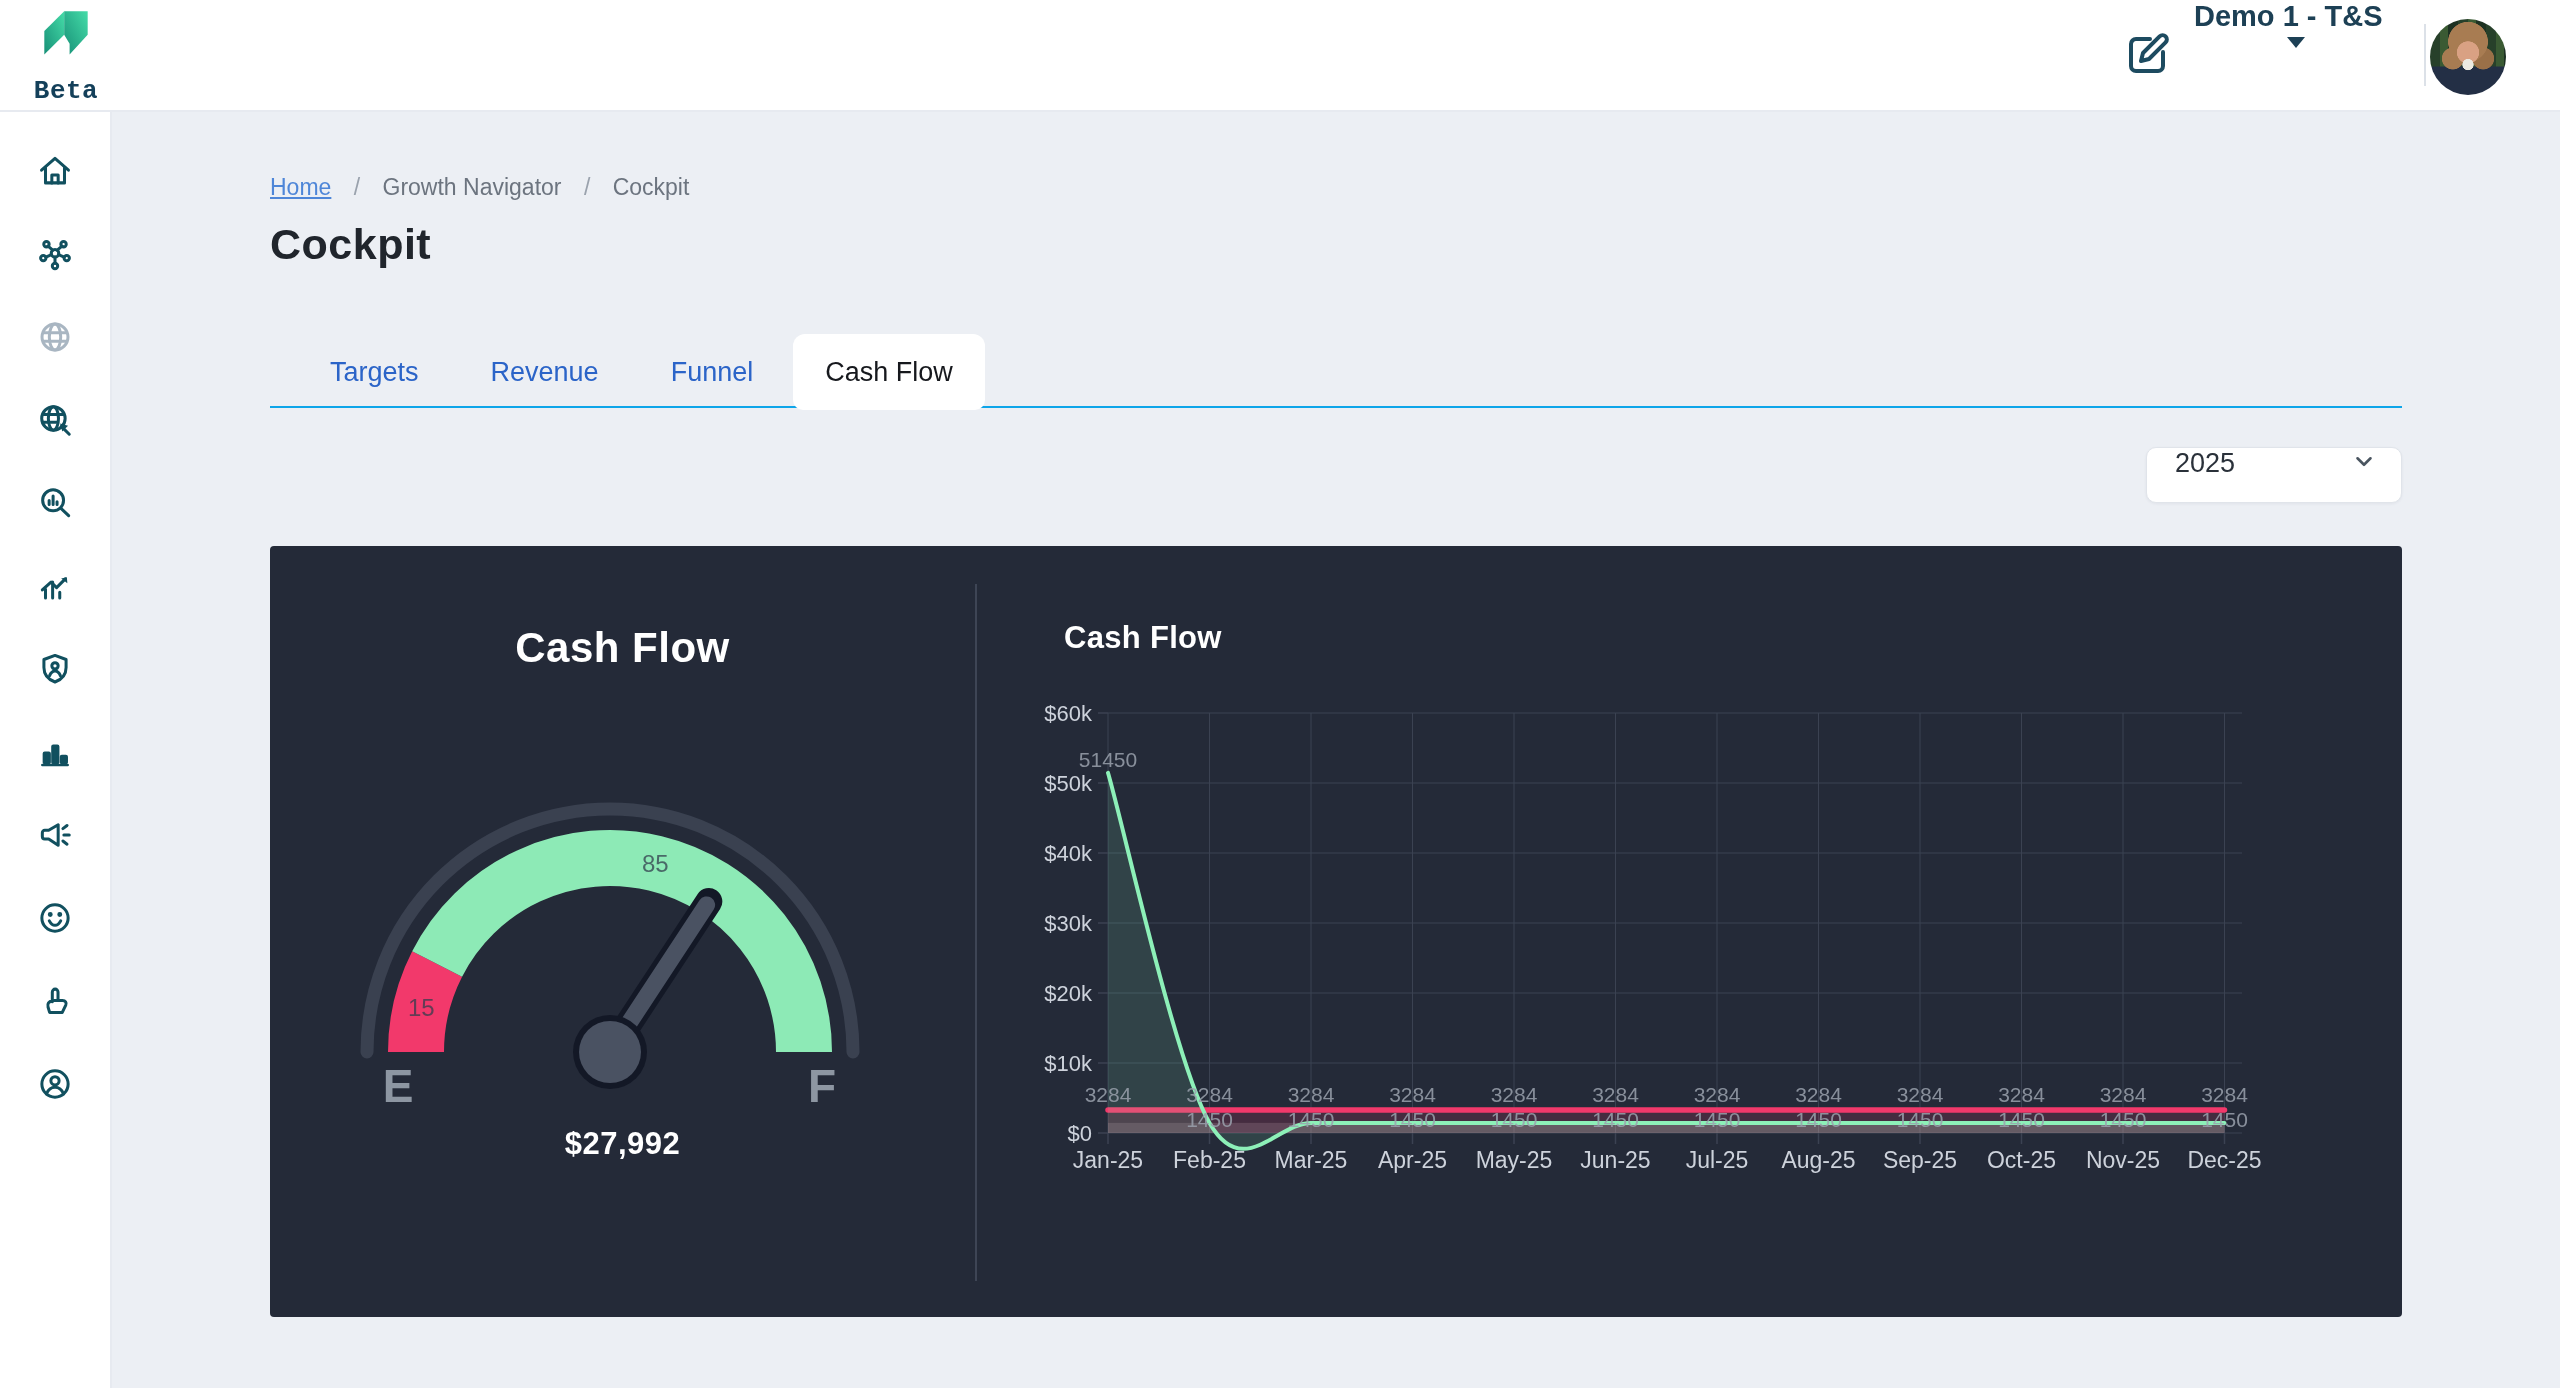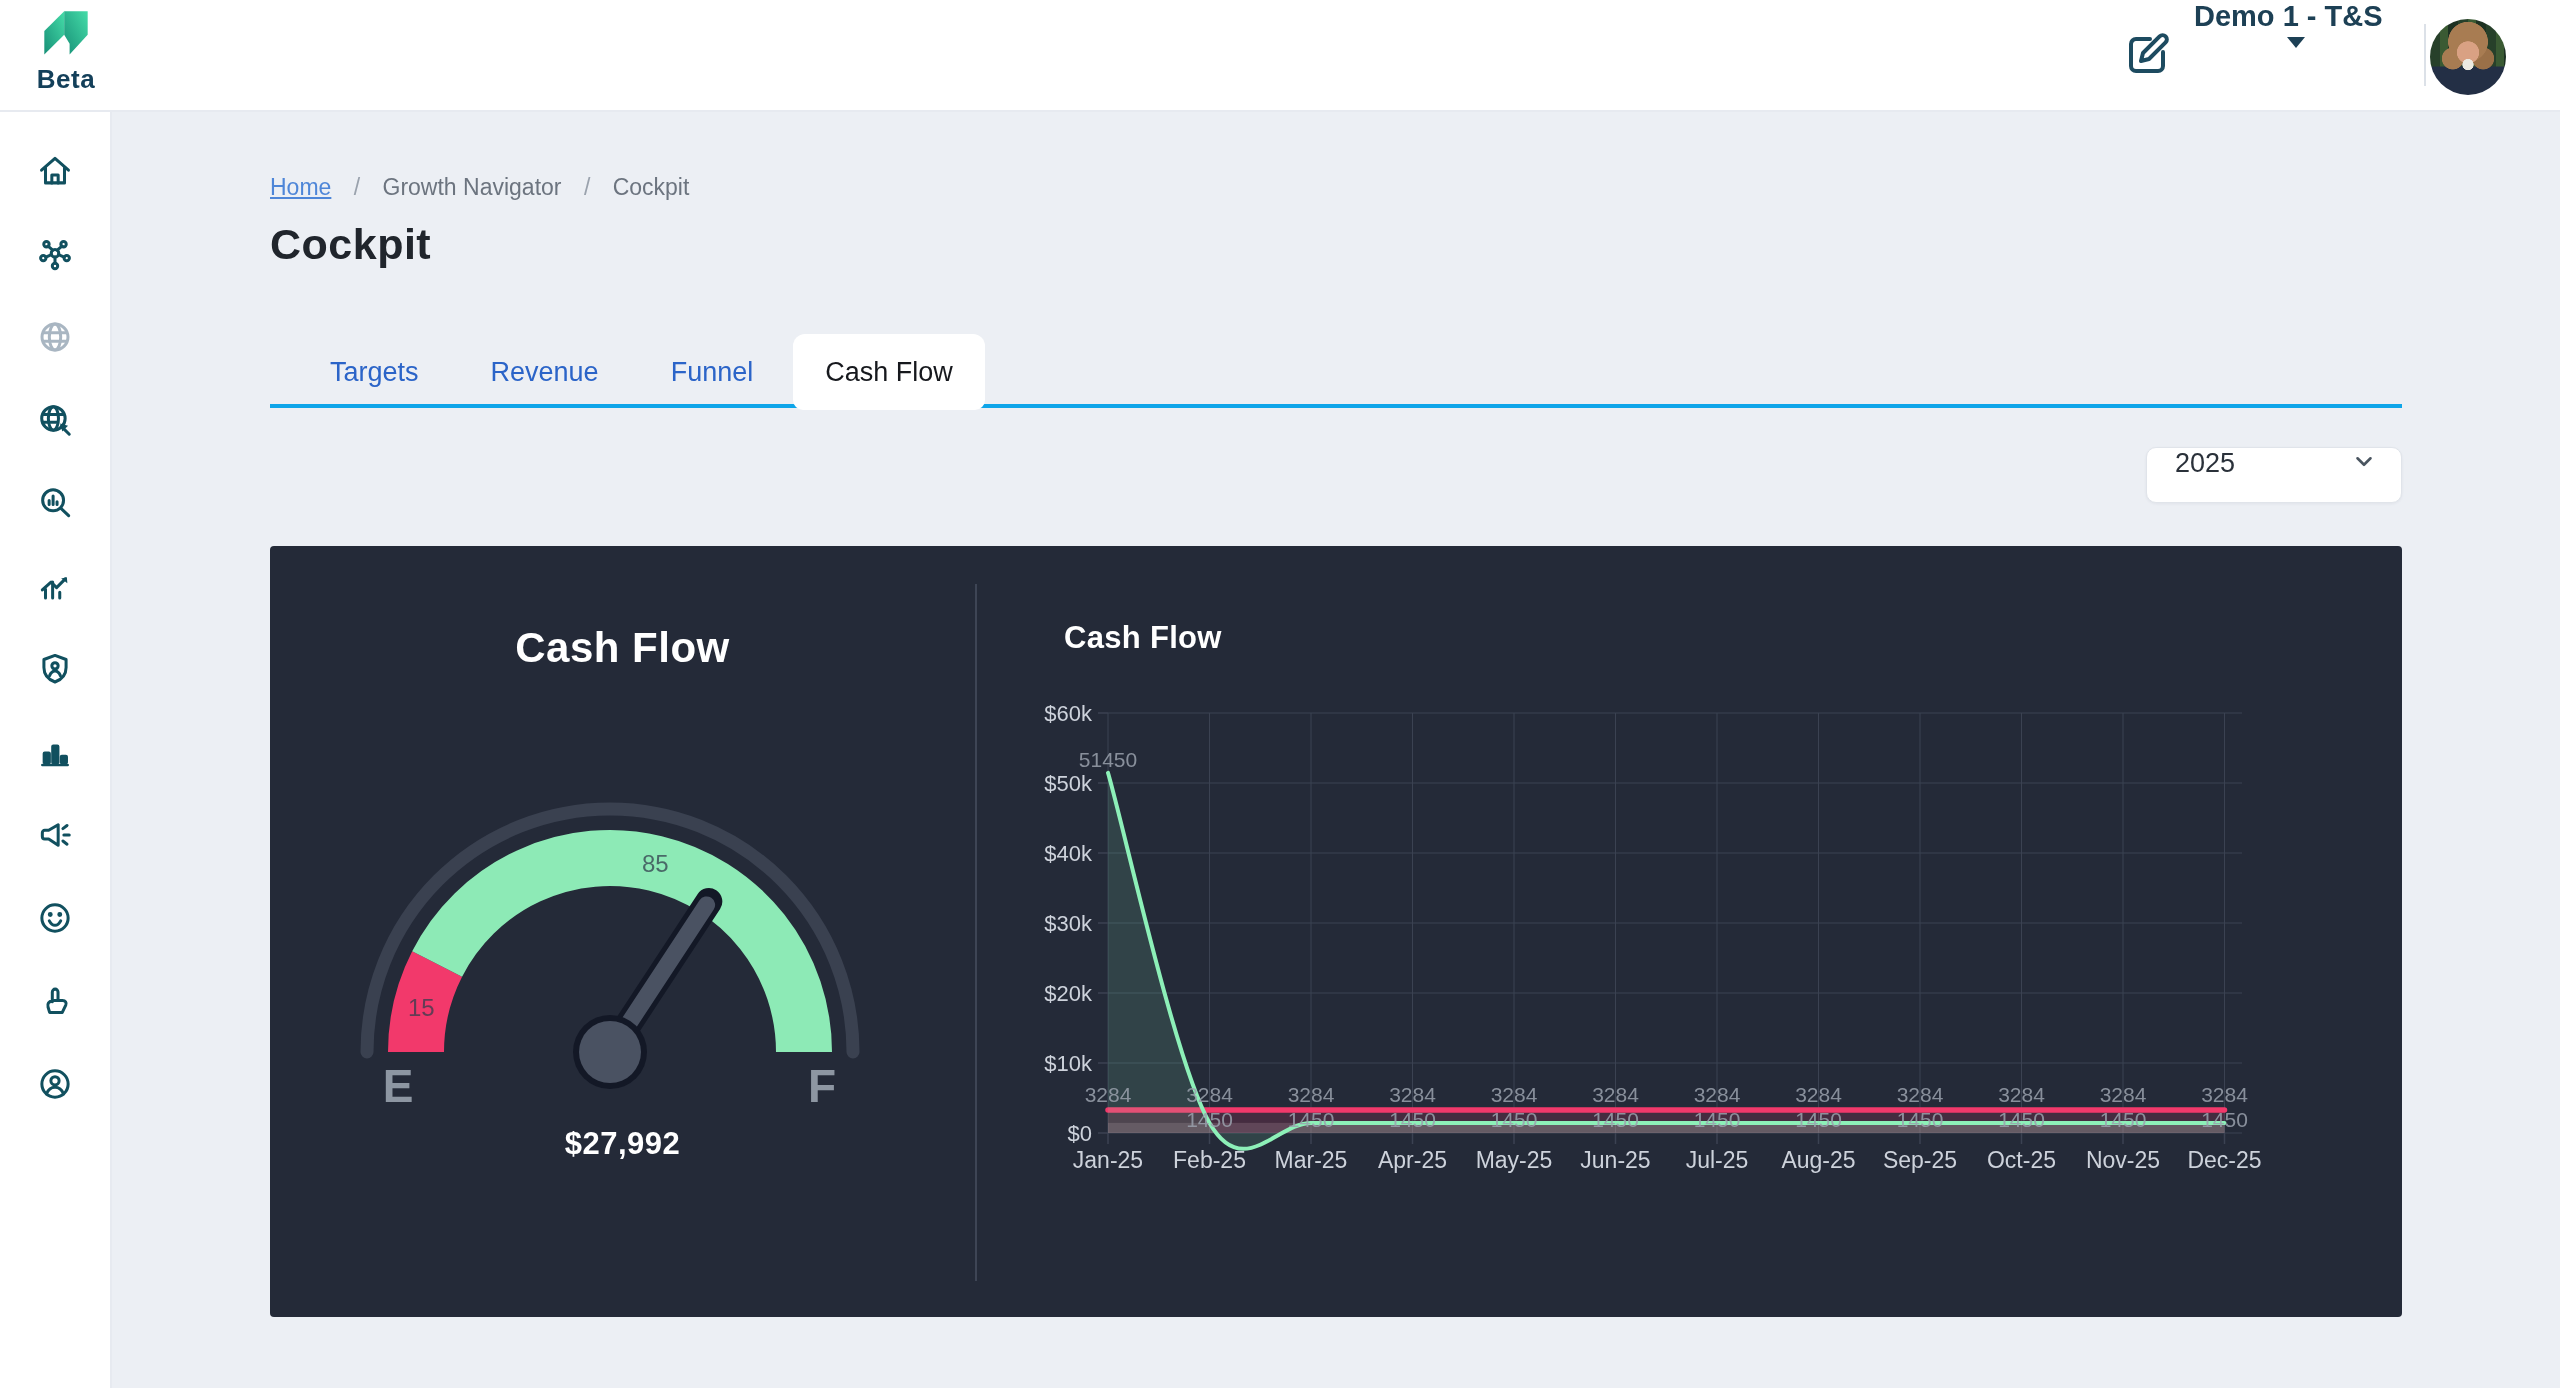--- a/index.html
+++ b/index.html
@@ -5,21 +5,21 @@
   html,body{margin:0;padding:0;}
   body{
     width:2560px;height:1388px;position:relative;overflow:hidden;
     background:#eceff4;
     font-family:"Liberation Sans", sans-serif;
     -webkit-font-smoothing:antialiased;
   }
   
   .topbar{position:absolute;left:0;top:0;width:2560px;height:110px;background:#ffffff;border-bottom:2px solid #e7eaf0;z-index:20;}
   .logo{position:absolute;left:26px;top:4px;width:80px;text-align:center;}
-  .logo-text{font-size:26px;font-weight:bold;color:#14405a;letter-spacing:.5px;margin-top:0px;}
+  .logo-text{font-size:26px;font-weight:bold;color:#14405a;letter-spacing:.5px;margin-top:12px;font-family:Liberation Mono, monospace;}
   .edit-btn{position:absolute;left:2124px;top:30px;width:48px;height:48px;cursor:pointer;}
   .workspace{position:absolute;left:2194px;top:0;height:110px;display:flex;align-items:center;font-size:29px;font-weight:600;color:#1d4055;cursor:pointer;flex-direction:column;}
   .caret-down{display:inline-block;width:0;height:0;border-left:9px solid transparent;border-right:9px solid transparent;border-top:11px solid #1d4055;margin-left:16px;margin-top:4px;}
   .top-divider{position:absolute;left:2424px;top:24px;width:2px;height:62px;background:#dce1e8;}
   .avatar{position:absolute;left:2430px;top:19px;width:76px;height:76px;border-radius:50%;cursor:pointer;overflow:hidden;
     background:
       radial-gradient(circle at 50% 60%, #eceae2 0 9%, rgba(0,0,0,0) 10%),
       radial-gradient(circle at 50% 44%, #d9a183 0 19%, rgba(0,0,0,0) 20%),
       radial-gradient(circle at 50% 30%, #a87c52 0 30%, rgba(0,0,0,0) 31%),
       radial-gradient(circle at 30% 52%, #a87c52 0 16%, rgba(0,0,0,0) 17%),
@@ -32,21 +32,21 @@
     display:flex;flex-direction:column;align-items:center;padding-top:42px;gap:45px;box-sizing:border-box;z-index:10;}
   .side-item{width:38px;height:38px;cursor:pointer;}
   .side-item svg{width:38px;height:38px;display:block;}
   
   .content{position:absolute;left:270px;top:110px;width:2132px;height:1278px;}
   .breadcrumb{position:absolute;left:0;top:64px;font-size:23px;color:#6c747f;}
   .breadcrumb .bc-link{color:#4e86d8;text-decoration:underline;cursor:pointer;}
   .breadcrumb .bc-sep{color:#9aa2ad;margin:0 16px;}
   .page-title{position:absolute;left:0;top:110px;font-size:43px;font-weight:bold;color:#20252c;letter-spacing:.5px;}
   
-  .tabbar{position:absolute;left:0;top:224px;width:2132px;height:74px;border-bottom:4px solid #0ea5e9;display:flex;padding-left:28px;box-sizing:border-box;}
+  .tabbar{position:absolute;left:0;top:224px;width:2132px;height:74px;border-bottom:2px solid #0ea5e9;display:flex;padding-left:28px;box-sizing:border-box;}
   .tab{height:74px;line-height:76px;padding:0 32px;font-size:27px;color:#2b64c8;cursor:pointer;white-space:nowrap;margin-right:8px;}
   .tab.active{background:#ffffff;color:#16181d;border-radius:12px 12px 10px 10px;position:relative;z-index:2;margin-bottom:-2px;height:76px;}
   
   .year-select{position:absolute;right:0;top:337px;width:256px;height:56px;background:#ffffff;border:1px solid #e0e4ea;border-radius:10px;
     box-shadow:0 1px 3px rgba(30,40,60,.06);display:flex;align-items:flex-start;box-sizing:border-box;padding:0 24px 0 28px;cursor:pointer;}
   .year-select .ys-label{font-size:27px;color:#2a313a;flex:1;}
   
   .card{position:absolute;left:0;top:436px;width:2132px;height:771px;background:#242a38;border-radius:4px;}
   .card-divider{position:absolute;left:705px;top:38px;width:2px;height:697px;background:#3e4555;}
   .gauge-title{position:absolute;left:0;top:78px;width:705px;text-align:center;font-size:42px;font-weight:bold;color:#ffffff;letter-spacing:.5px;}

